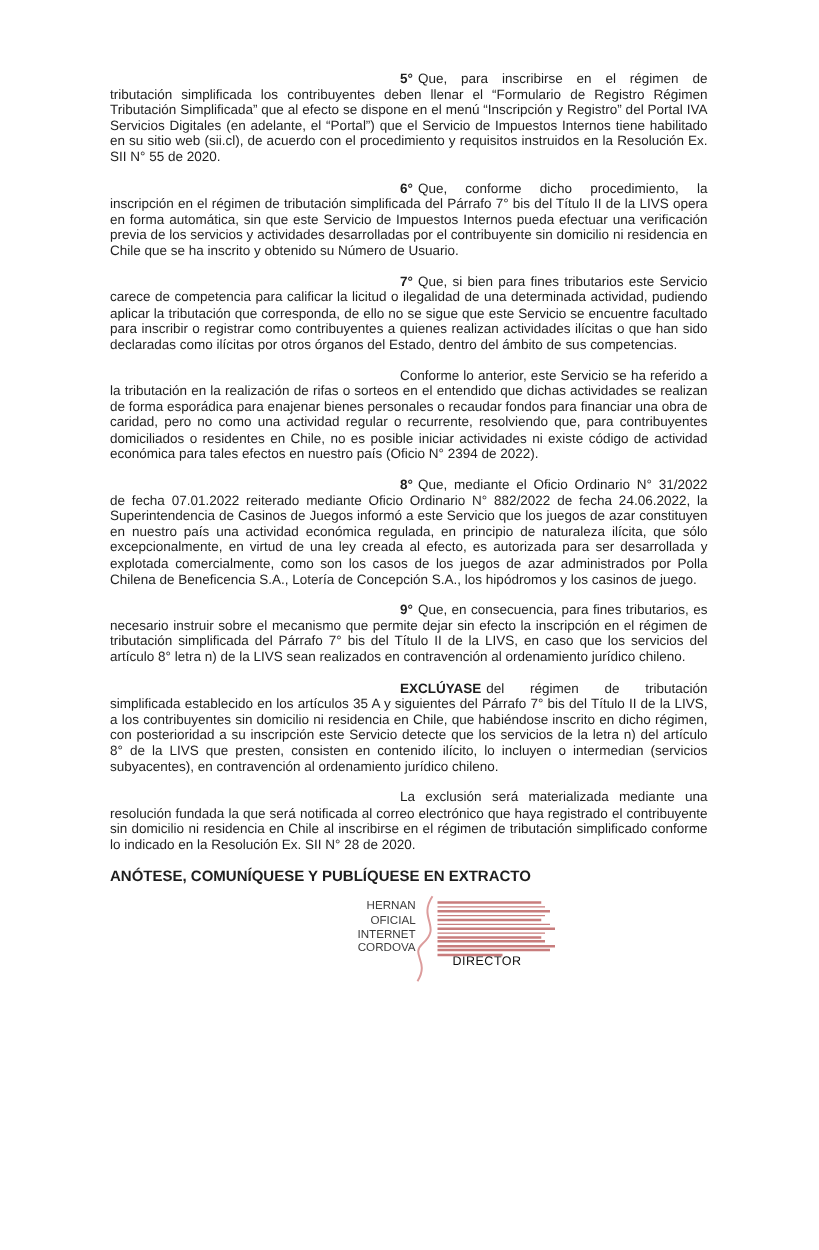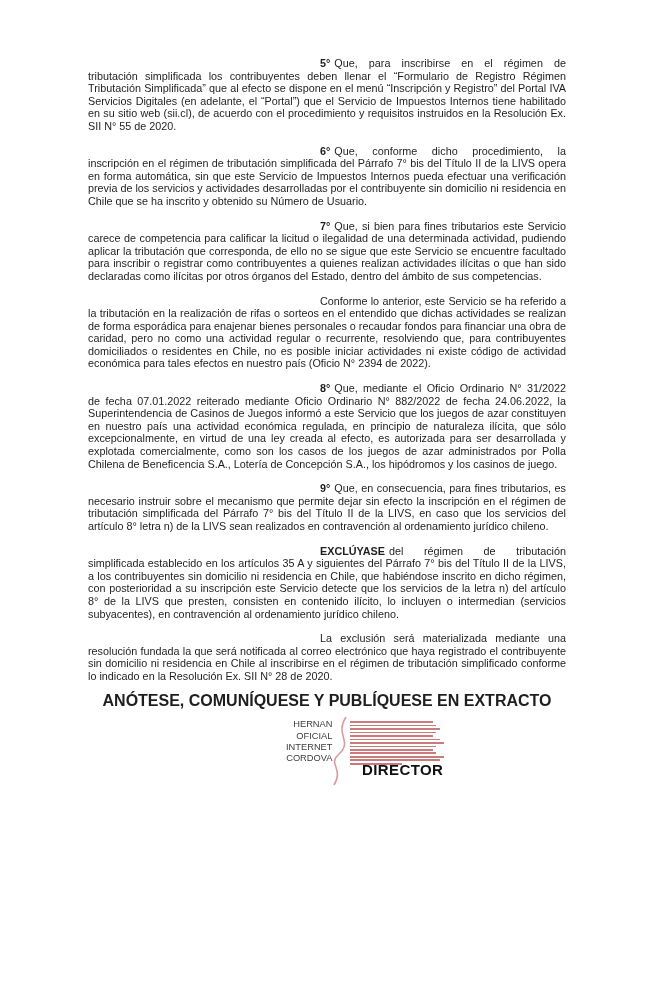--- a/index.html
+++ b/index.html
@@ -9,34 +9,34 @@
   }
   .content {
     position:absolute; left:88px; top:57px; width:478px;
     font-size:10.8px; line-height:12.6px; text-align:justify;
   }
   .content p { margin:0 0 12px 0; text-indent:232px; }
   .lead { font-weight:bold; padding-right:4px; }
   .lead:empty { padding:0; }
   .se-resuelve { font-weight:bold; margin-bottom:30px !important; }
   .p-exclusion { margin-top:8px !important; }
-  .closing { font-weight:bold; font-size:16px; text-indent:0 !important; text-align:center; }
+  .closing { font-weight:bold; font-size:12px; text-indent:0 !important; text-align:left; }
 
   .sig-block {
     position:relative; margin:10px 0 0 198px; width:200px; height:62px;
     text-align:right; text-indent:0;
   }
   .sig-name { position:absolute; left:0; top:0; font-size:9.3px; line-height:11.4px; color:#3c3c3c; }
   .sig-stamp { position:absolute; left:64px; top:2px; width:94px; }
   .sig-stamp i, .footer-stamp i { display:block; background:#b04444; opacity:.7; }
   .sig-stamp i { height:1.7px; margin-bottom:1.8px; }
   .sig-stamp i:nth-child(2n){ width:92%; } .sig-stamp i:nth-child(3n){ width:96%; }
   .sig-stamp i:nth-child(4n+1){ width:88%; } .sig-stamp i:nth-child(13){ width:55%; }
   .sig-flourish { position:absolute; left:38px; top:-4px; }
-  .sig-title { position:absolute; left:32px; top:45px; font-weight:bold; font-size:15px; color:#101010; letter-spacing:.4px;padding-left:44px; }
+  .sig-title { position:absolute; left:32px; top:45px; font-weight:normal; font-size:10px; color:#101010; letter-spacing:.4px;padding-left:44px; }
 
   .footer-name { position:absolute; left:18px; top:871px; font-size:11px; line-height:11.6px; color:#4a4a4a; }
   .footer-stamp { position:absolute; left:51px; top:869px; width:37px; }
   .footer-stamp i { height:1.4px; margin-bottom:2.2px; }
   .footer-stamp i:nth-child(2n){ width:90%; } .footer-stamp i:nth-child(3n){ width:95%; }
   .footer-stamp i:nth-child(5n){ width:84%; } .footer-stamp i:nth-child(16){ width:50%; }
   .footer-flourish { position:absolute; left:53px; top:866px; }
   .footer-right { position:absolute; left:92px; top:876px; font-size:9px; line-height:10.4px; color:#262626;margin-top:12px; }
   .distribution-label { font-weight:bold; }
 </style>

